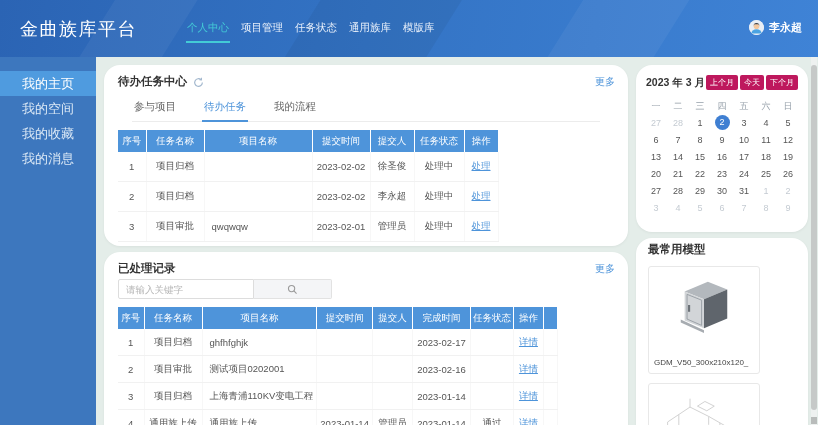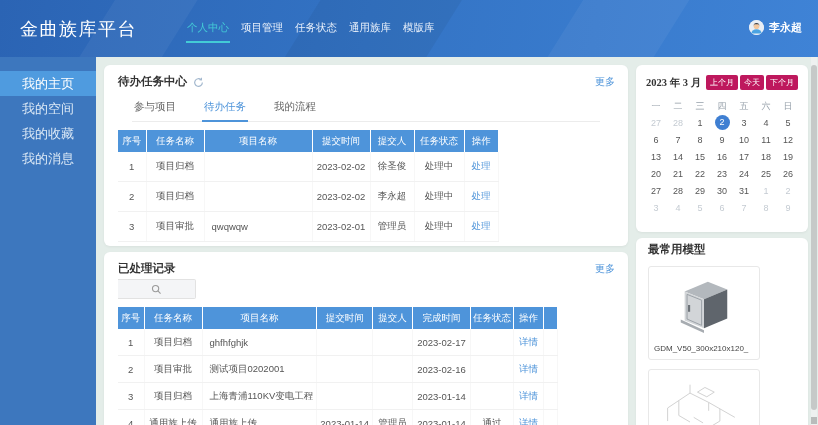--- a/index.html
+++ b/index.html
@@ -19,62 +19,62 @@
   .nav{position:absolute;left:186px;top:0;height:57px;display:flex;align-items:center;gap:10px;}
   .nav-item{color:#e7effa;font-size:10.5px;cursor:pointer;padding:7px 1px 6px;border-bottom:2px solid transparent;}
   .nav-item.active{color:#43cbd6;border-bottom-color:#43cbd6;}
   .user{position:absolute;right:16px;top:20px;display:flex;align-items:center;gap:5px;color:#fff;font-size:11px;font-weight:bold;cursor:pointer;}
   .avatar{width:15px;height:15px;border-radius:50%;overflow:hidden;background:#e9eef5;display:block;}
   
   .sidebar{position:absolute;left:0;top:57px;bottom:0;width:96px;background:#3d77be;padding-top:14px;box-sizing:border-box;}
   .side-item{height:25px;line-height:25px;text-align:center;color:#dcE9f6;color:#dce9f6;font-size:13px;cursor:pointer;}
   .side-item.active{background:#4f9bdf;color:#fff;}
   
-  .card{position:absolute;background:#fff;border-radius:6px;box-shadow:0 1px 3px rgba(0,0,0,.05);box-sizing:border-box;}
+  .card{position:absolute;background:#fff;border-radius:16px;box-shadow:0 1px 3px rgba(0,0,0,.05);box-sizing:border-box;}
   #card-todo{left:104px;top:65px;width:524px;height:181px;}
   #card-done{left:104px;top:252px;width:524px;height:212px;}
   #card-cal{left:636px;top:65px;width:172px;height:167px;}
   #card-models{left:636px;top:238px;width:172px;height:230px;}
   .card-head{padding:9px 14px 0;position:relative;display:flex;align-items:center;gap:6px;}
   .sec-title{font-size:11.5px;font-weight:bold;color:#333;}
   .more-link{position:absolute;right:13px;top:10px;color:#4e94da;font-size:10px;cursor:pointer;}
   .refresh{display:inline-flex;cursor:pointer;margin-top:1px;}
   
   .tabs{display:flex;gap:24px;margin:6px 28px 0;border-bottom:1px solid #ececec;}
   .tab{font-size:10.5px;color:#666;padding:5px 2px 6px;cursor:pointer;border-bottom:2px solid transparent;margin-bottom:-1px;}
   .tab.active{color:#4e94da;border-bottom-color:#4e94da;}
   
   .tbl-wrap{margin:8px 0 0 14px;}
   table.tbl{border-collapse:collapse;table-layout:fixed;font-size:9.5px;}
   .tbl th{background:#4e94da;color:#fff;font-weight:normal;height:22px;border-right:1px solid rgba(255,255,255,.28);padding:0 2px;overflow:hidden;white-space:nowrap;}
   .tbl th:last-child{border-right:none;}
   .tbl td{height:29px;color:#555;text-align:center;border-bottom:1px solid #f1f1f1;border-right:1px solid #f7f7f7;padding:0 3px;overflow:hidden;white-space:nowrap;text-overflow:ellipsis;}
   #done-table td{height:26px;}
   .tbl td.tl{text-align:left;padding-left:7px;}
-  .tbl td.link{color:#4e94da;cursor:pointer;}
+  .tbl td.link{color:#4e94da;cursor:pointer;text-decoration:underline;}
   
   .search-row{margin:3px 0 0 14px;display:flex;}
   .search-input{width:136px;height:20px;border:1px solid #ddd;border-radius:2px 0 0 2px;font-size:9.5px;padding:0 7px;color:#666;outline:none;box-sizing:border-box;font-family:inherit;}
   .search-input::placeholder{color:#b6b6b6;}
   .search-btn{width:78px;height:20px;background:#f4f5f7;border:1px solid #e2e2e2;border-left:none;border-radius:0 2px 2px 0;display:flex;align-items:center;justify-content:center;cursor:pointer;padding:0;}
   
-  .cal-head{display:flex;justify-content:space-between;align-items:center;padding:10px 10px 2px;font-family:Liberation Serif, serif;}
+  .cal-head{display:flex;justify-content:space-between;align-items:center;padding:10px 10px 2px;}
   .cal-title{font-size:10.5px;font-weight:bold;color:#333;}
   .cal-btns{display:flex;gap:2px;}
   .cal-btn{background:#be185d;color:#fff;font-size:8px;padding:2px 4px;border-radius:2px;cursor:pointer;white-space:nowrap;}
   .cal-grid{display:grid;grid-template-columns:repeat(7,1fr);padding:6px 9px 0;}
   .cal-cell{text-align:center;font-size:9px;color:#555;height:17px;line-height:17px;cursor:pointer;}
   .cal-wd{color:#96a0aa;cursor:default;}
   .cal-cell.muted{color:#c4cbd2;}
   .today{display:inline-block;background:#3f7fd2;color:#fff;border-radius:50%;width:15px;height:15px;line-height:15px;vertical-align:1px;}
   
   .models-title{padding:4px 12px 0;}
   .model-card{width:100px;border:1px solid #e8e8e8;border-radius:3px;margin:9px 0 0 12px;padding:5px;cursor:pointer;background:#fff;}
   .model-img{height:66px;display:flex;align-items:center;justify-content:center;}
-  .model-name{font-size:8px;color:#444;margin-top:6px;word-break:break-all;line-height:1.25;}
+  .model-name{font-size:8px;color:#444;margin-top:20px;word-break:break-all;line-height:1.25;}
   
   .scrollbar{position:absolute;right:1px;top:57px;bottom:0;width:6px;background:#eef1f0;}
   .sb-thumb{position:absolute;left:0;top:8px;width:6px;height:345px;background:#c6c9c8;border-radius:3px;}
   .sb-arrow{position:absolute;left:0;bottom:1px;width:6px;height:7px;background:#b9bcbb;}
 </style>
 </head>
 <body>
 
 <div class="header">
   <span class="deco d1"></span>
@@ -178,20 +178,21 @@
       </table>
     </div>
 </section>
 
 <section class="card" id="card-done">
   <div class="card-head">
     <span class="sec-title">已处理记录</span>
     <span class="more-link">更多</span>
   </div>
   <div class="search-row">
+    <input class="search-input" placeholder="请输入关键字" style="">
     <button class="search-btn">
       <svg width="11" height="11" viewBox="0 0 12 12" fill="none">
         <circle cx="5" cy="5" r="3.4" stroke="#9b9b9b" stroke-width="1.2"></circle>
         <path d="M7.6 7.6 L10.4 10.4" stroke="#9b9b9b" stroke-width="1.2"></path>
       </svg>
     </button>
   </div>
   <div class="tbl-wrap" id="done-table">
       <table class="tbl">
         <colgroup>

